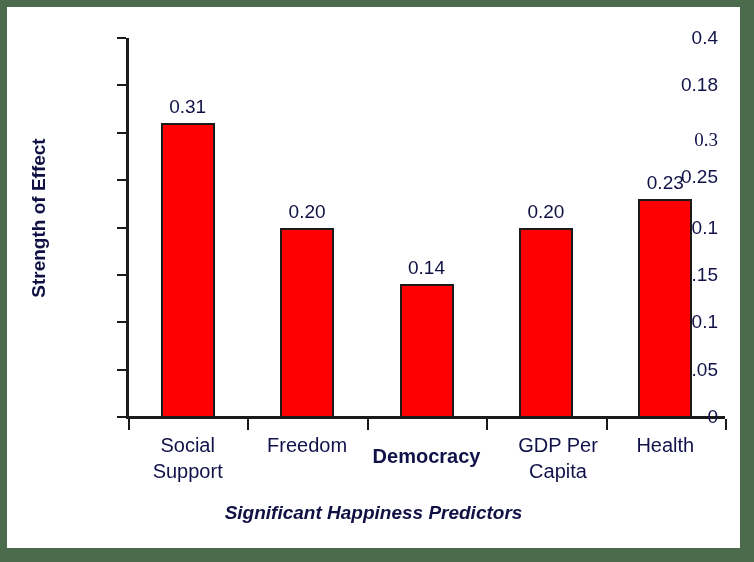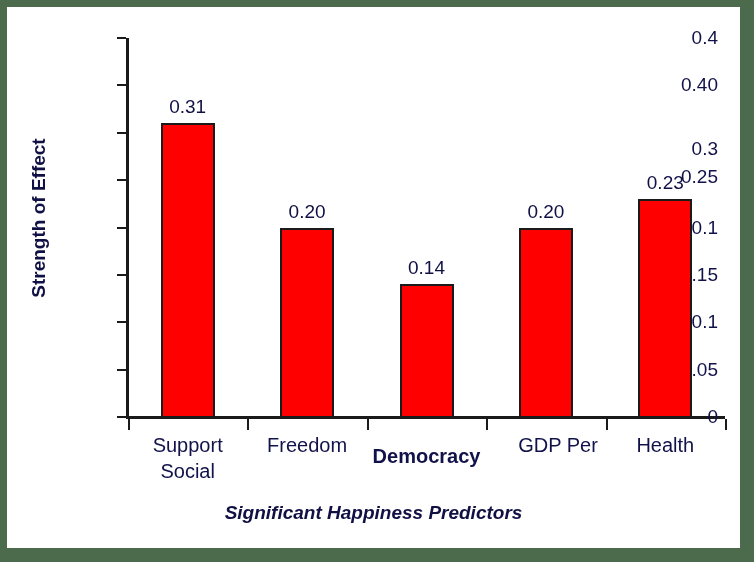--- a/index.html
+++ b/index.html
@@ -97,23 +97,23 @@
         <div class="ytick-label" style="top: 362.625px;">0.05</div>
         <div class="ytick" style="top: 314.25px;"></div>
         <div class="ytick-label" style="top: 315.25px;">0.1</div>
         <div class="ytick" style="top: 266.875px;"></div>
         <div class="ytick-label" style="top: 267.875px;">0.15</div>
         <div class="ytick" style="top: 219.5px;"></div>
         <div class="ytick-label" style="top: 220.5px;">0.1</div>
         <div class="ytick" style="top: 172.125px;"></div>
         <div class="ytick-label" style="top: 170px;">0.25</div>
         <div class="ytick" style="top: 124.75px;"></div>
-        <div class="ytick-label" style="top: 142px;">0.3</div>
+        <div class="ytick-label" style="top: 133px; font-family: Liberation Serif, serif;">0.3</div>
         <div class="ytick" style="top: 77.375px;"></div>
-        <div class="ytick-label" style="top: 78.375px;">0.40</div>
+        <div class="ytick-label" style="top: 78.375px;">0.18</div>
         <div class="ytick" style="top: 30px;"></div>
         <div class="ytick-label" style="top: 31px;">0.4</div>
       </div>
     <div id="x-ticks">
         <div class="xtick" style="left: 121px;"></div>
         <div class="xtick" style="left: 240.4px;"></div>
         <div class="xtick" style="left: 359.8px;"></div>
         <div class="xtick" style="left: 479.2px;"></div>
         <div class="xtick" style="left: 598.6px;"></div>
         <div class="xtick" style="left: 718px;"></div>
@@ -127,31 +127,32 @@
       </div>
     <div id="bar-values">
         <div class="bar-value" style="left: 130.7px; width: 100px; top: 89.275px;">0.31</div>
         <div class="bar-value" style="left: 250.1px; width: 100px; top: 193.5px;">0.20</div>
         <div class="bar-value" style="left: 369.5px; width: 100px; top: 250.35px;">0.14</div>
         <div class="bar-value" style="left: 488.9px; width: 100px; top: 193.5px;">0.20</div>
         <div class="bar-value" style="left: 608.3px; width: 100px; top: 165.075px;">0.23</div>
       </div>
     <div id="cat-labels">
         <div class="cat-label" style="left: 100.7px; width: 160px; top: 425px;">
+          <div>Social</div>
           <div>Support</div>
-          <div>Social</div>
         </div>
         <div class="cat-label" style="left: 220.1px; width: 160px; top: 425px;">
           <div>Freedom</div>
         </div>
         <div class="cat-label" style="left: 339.5px; width: 160px; top: 436px; font-weight: bold;">
           <div>Democracy</div>
         </div>
         <div class="cat-label" style="left: 471px; width: 160px; top: 425px;">
           <div>GDP Per</div>
+          <div>Capita</div>
         </div>
         <div class="cat-label" style="left: 578.3px; width: 160px; top: 425px;">
           <div>Health</div>
         </div>
       </div>
 
     <div id="y-axis-title">Strength of Effect</div>
     <div id="x-axis-title">Significant Happiness Predictors</div>
   </div>
 </div>

